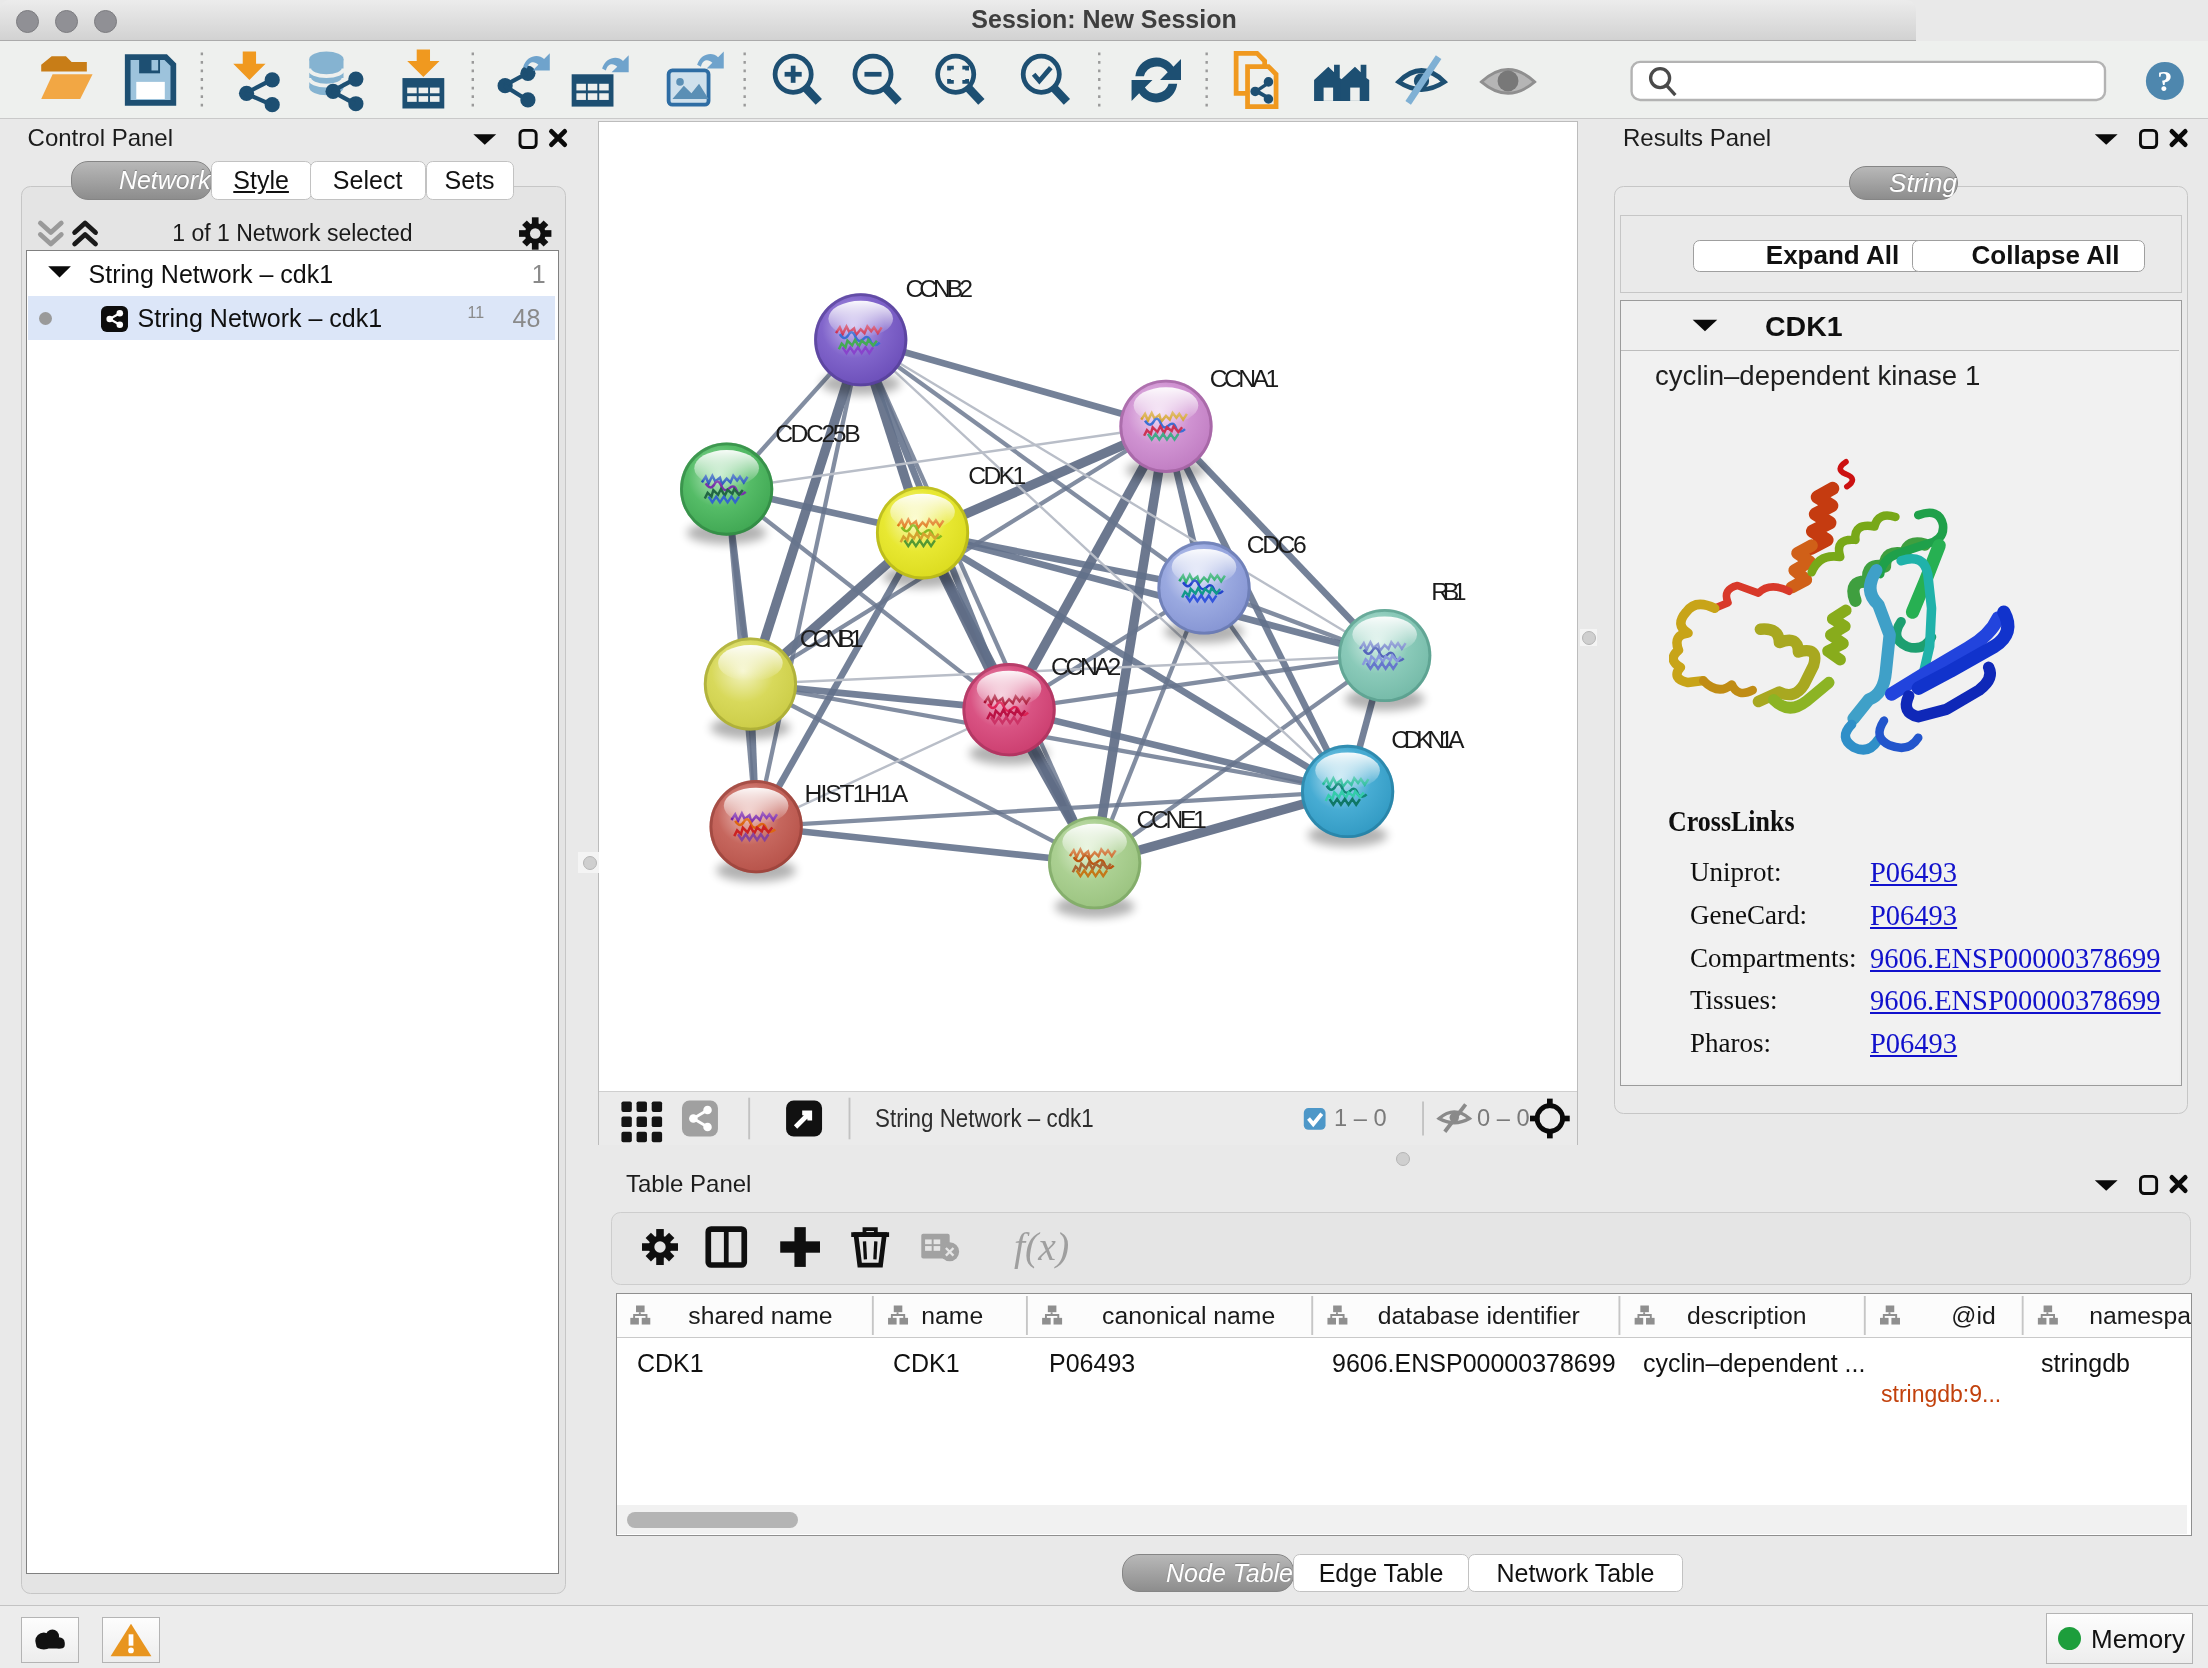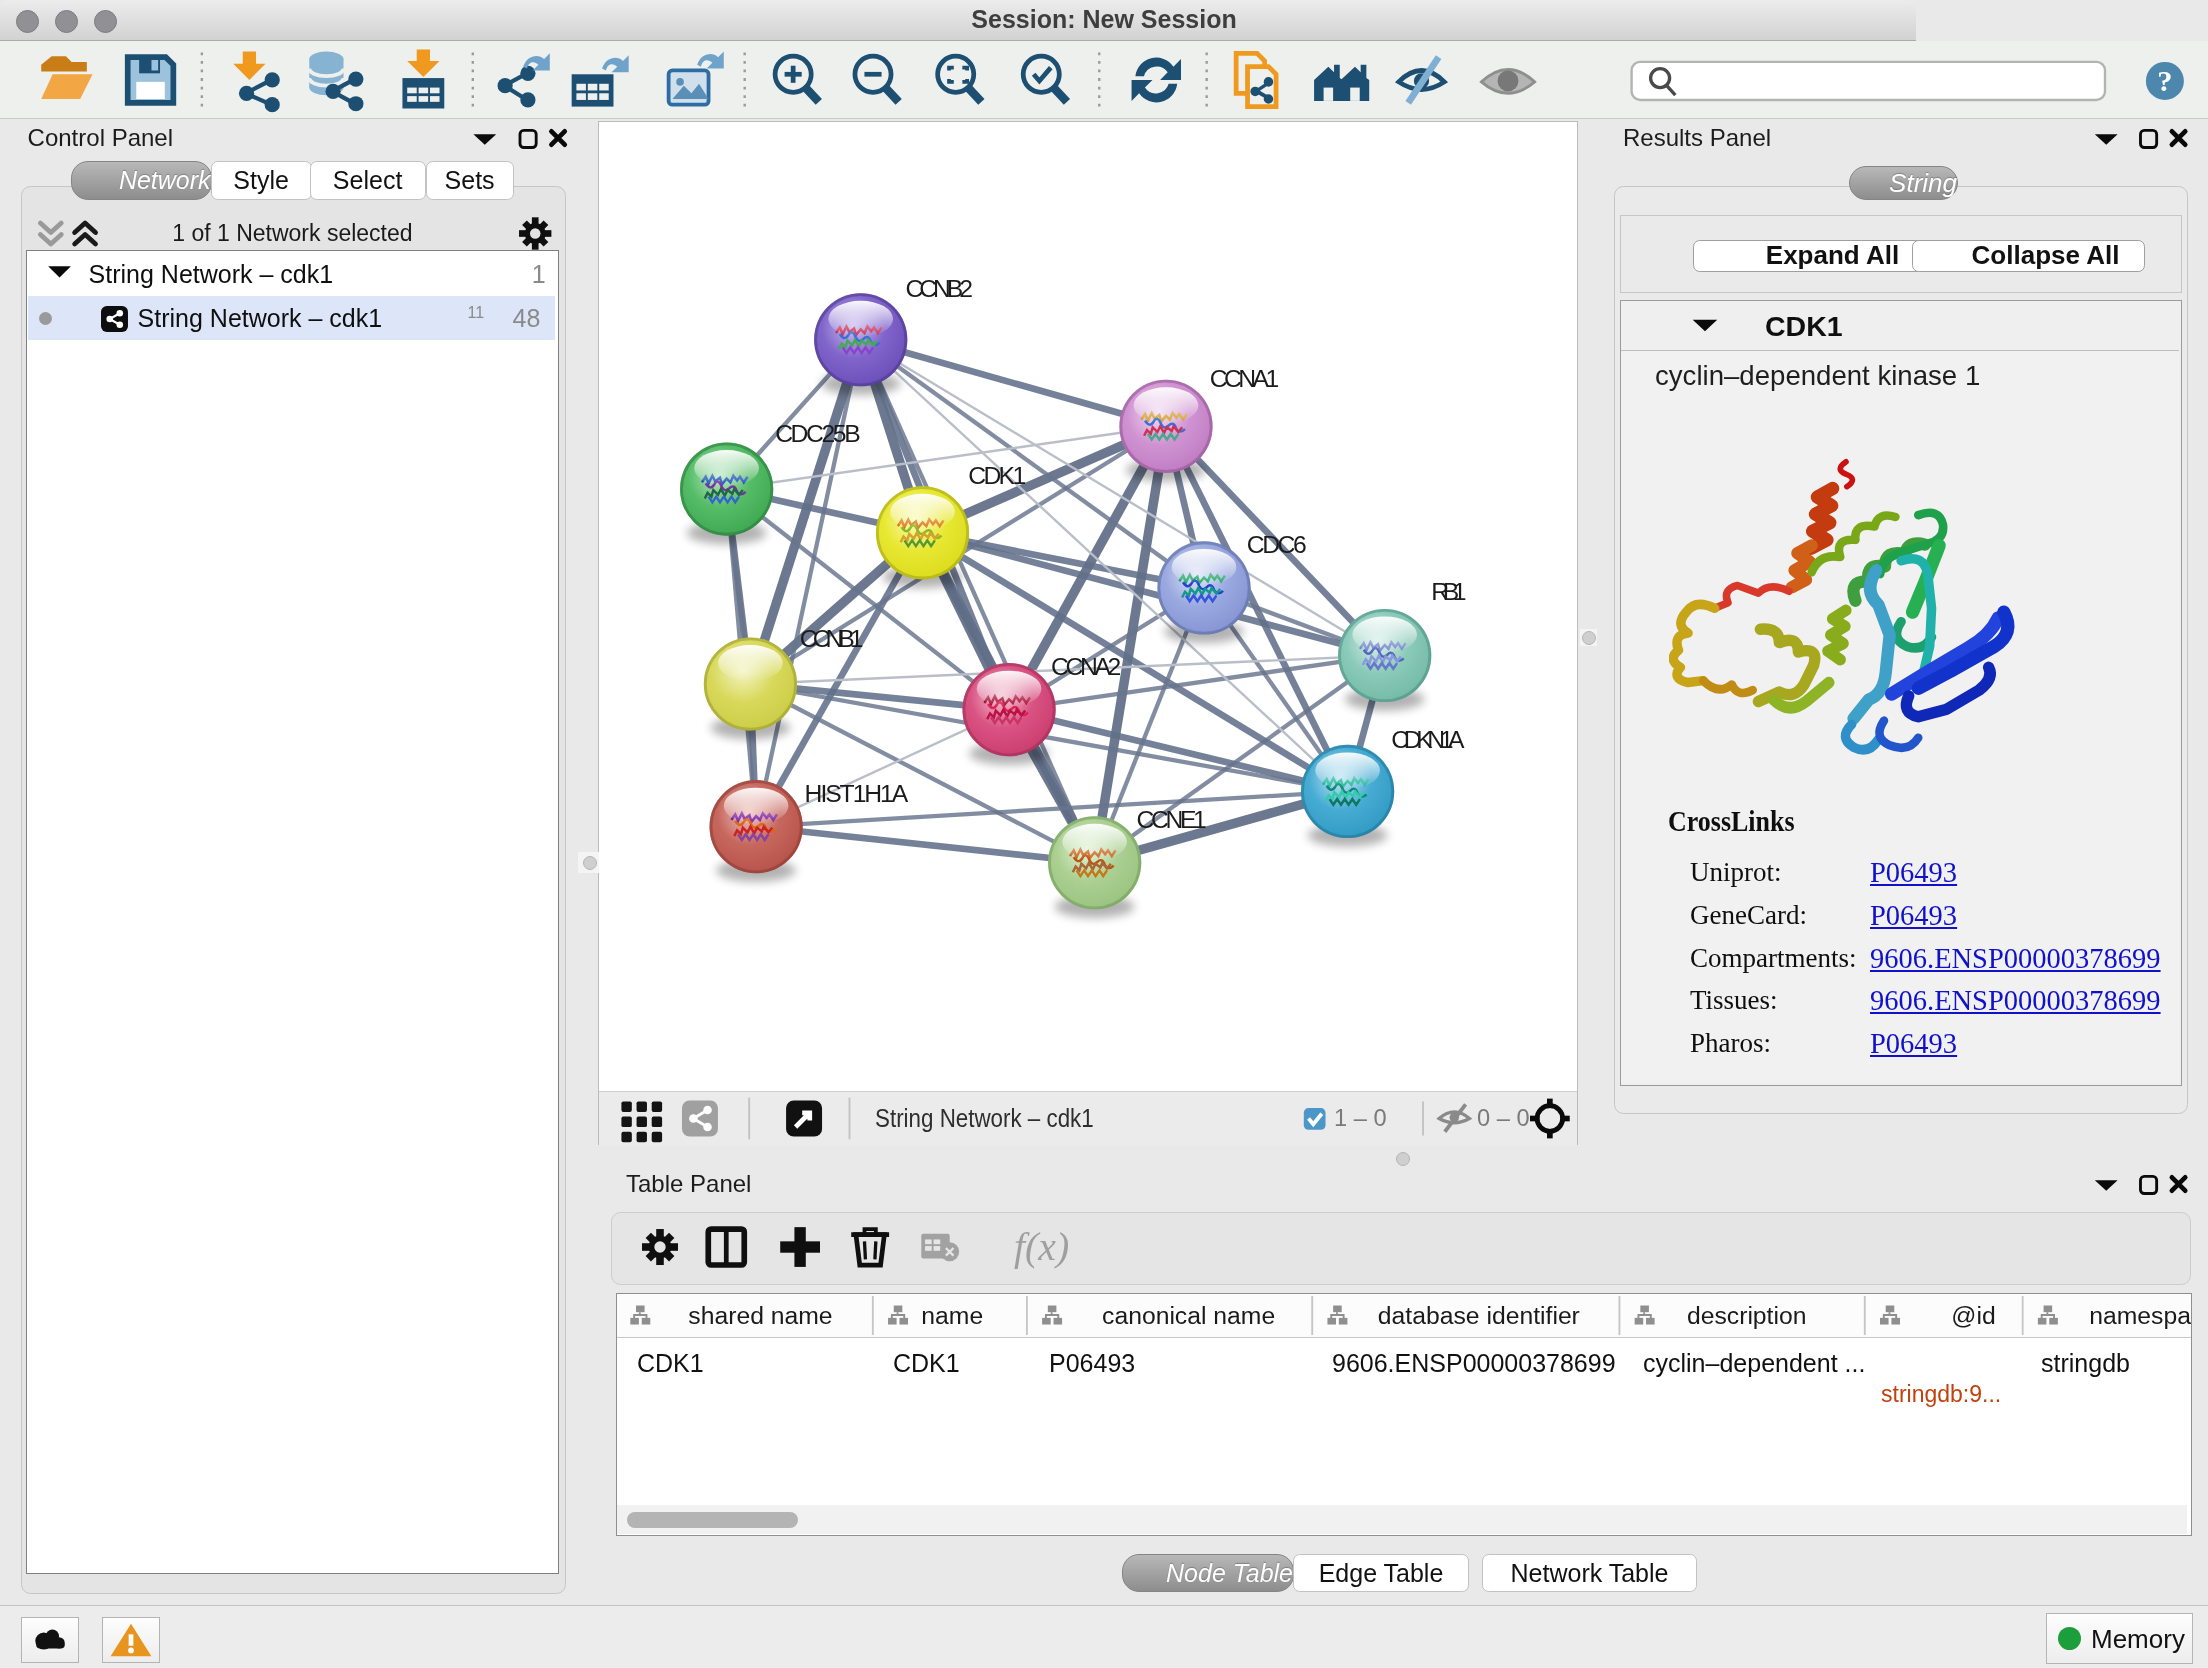--- a/index.html
+++ b/index.html
@@ -192,21 +192,21 @@
 
 <div id="controlpanel" class="abs" style="left:7.6px;top:118px;width:571px;height:1484px;">
   <div class="ptitle" style="left:20px;top:5.7px;">Control Panel</div>
   <svg class="abs" style="left:0;top:0;" width="571" height="40" viewBox="0 0 600 42">
     <polygon points="489,17 513,17 501,28" fill="#0a0a0a"></polygon>
     <rect x="538" y="13" width="17" height="18" rx="4" fill="none" stroke="#0a0a0a" stroke-width="3"></rect>
     <path d="M571 14 l14 14 M585 14 l-14 14" stroke="#0a0a0a" stroke-width="5" stroke-linecap="round"></path>
   </svg>
 
   <div class="tabsel" style="left:63px;top:43px;width:139px;height:37px;line-height:37px;font-size:25px;">Network</div>
-  <div class="tab" style="left:203px;top:43px;width:99px;height:37px;line-height:37px;font-size:25px;">Style</div>
+  <div class="tab" style="left:203px;top:43px;width:99px;height:37px;line-height:37px;font-size:25px;text-decoration:underline;">Style</div>
   <div class="tab" style="left:302px;top:43px;width:114px;height:37px;line-height:37px;font-size:25px;">Select</div>
   <div class="tab" style="left:418px;top:43px;width:86px;height:37px;line-height:37px;font-size:25px;">Sets</div>
 
   <div class="panelbox" style="left:13.3px;top:68px;width:543px;height:1406px;"></div>
   <svg class="abs" style="left:0;top:82px;" width="571" height="67" viewBox="0 0 600 70">
     <g fill="none" stroke="#9a9a9a" stroke-width="5" stroke-linecap="round" stroke-linejoin="round">
       <path d="M34 24 l11 10 11 -10 M34 36 l11 10 11 -10"></path>
     </g>
     <g fill="none" stroke="#1a1a1a" stroke-width="5" stroke-linecap="round" stroke-linejoin="round">
       <path d="M70 34 l11 -10 11 10 M70 46 l11 -10 11 10"></path>
@@ -765,21 +765,21 @@
     <div class="abs" style="left:1026px;top:55px;font-size:25px;color:#111;">cyclin–dependent ...</div>
     <div class="abs" style="left:1264px;top:55px;font-size:23px;color:#c2410c;margin-top:32px;">stringdb:9...</div>
     <div class="abs" style="left:1424px;top:55px;font-size:25px;color:#111;">stringdb</div>
     <div class="abs" style="left:0;top:211px;width:1570px;height:28.5px;background:#f1f1f1;">
       <div class="abs" style="left:9.5px;top:6.7px;width:171px;height:16px;background:#b4b4b4;border-radius:8.6px;"></div>
     </div>
   </div>
 
   <div class="tabsel" style="left:544px;top:409px;width:170px;height:36px;line-height:36px;font-size:25px;">Node Table</div>
   <div class="tab" style="left:715px;top:409px;width:174px;height:36px;line-height:36px;font-size:25px;">Edge Table</div>
-  <div class="tab" style="left:890px;top:409px;width:213px;height:36px;line-height:36px;font-size:25px;margin-left:14px;">Network Table</div>
+  <div class="tab" style="left:890px;top:409px;width:213px;height:36px;line-height:36px;font-size:25px;">Network Table</div>
 </div>
 
 <div class="abs" style="left:578px;top:852px;width:21px;height:21px;background:#f4f4f4;"></div>
 <div class="abs" style="left:583px;top:856px;width:12.4px;height:12.4px;border-radius:50%;background:#cfcfcf;border:1px solid #b5b5b5;"></div>
 <div class="abs" style="left:1580px;top:629px;width:17px;height:17px;background:#f4f4f4;"></div>
 <div class="abs" style="left:1582px;top:631px;width:12.4px;height:12.4px;border-radius:50%;background:#cfcfcf;border:1px solid #b5b5b5;"></div>
 <div class="abs" style="left:1396px;top:1152px;width:12.4px;height:12.4px;border-radius:50%;background:#cfcfcf;border:1px solid #b5b5b5;"></div>
 
 <div id="statusbar" class="abs" style="left:0;top:1605px;width:2208px;height:63px;background:#ececec;border-top:1px solid #c3c3c3;">
   <div class="abs" style="left:21px;top:10.5px;width:56px;height:44px;background:linear-gradient(#fdfdfd,#ededed);border:1px solid #b4b4b4;">

